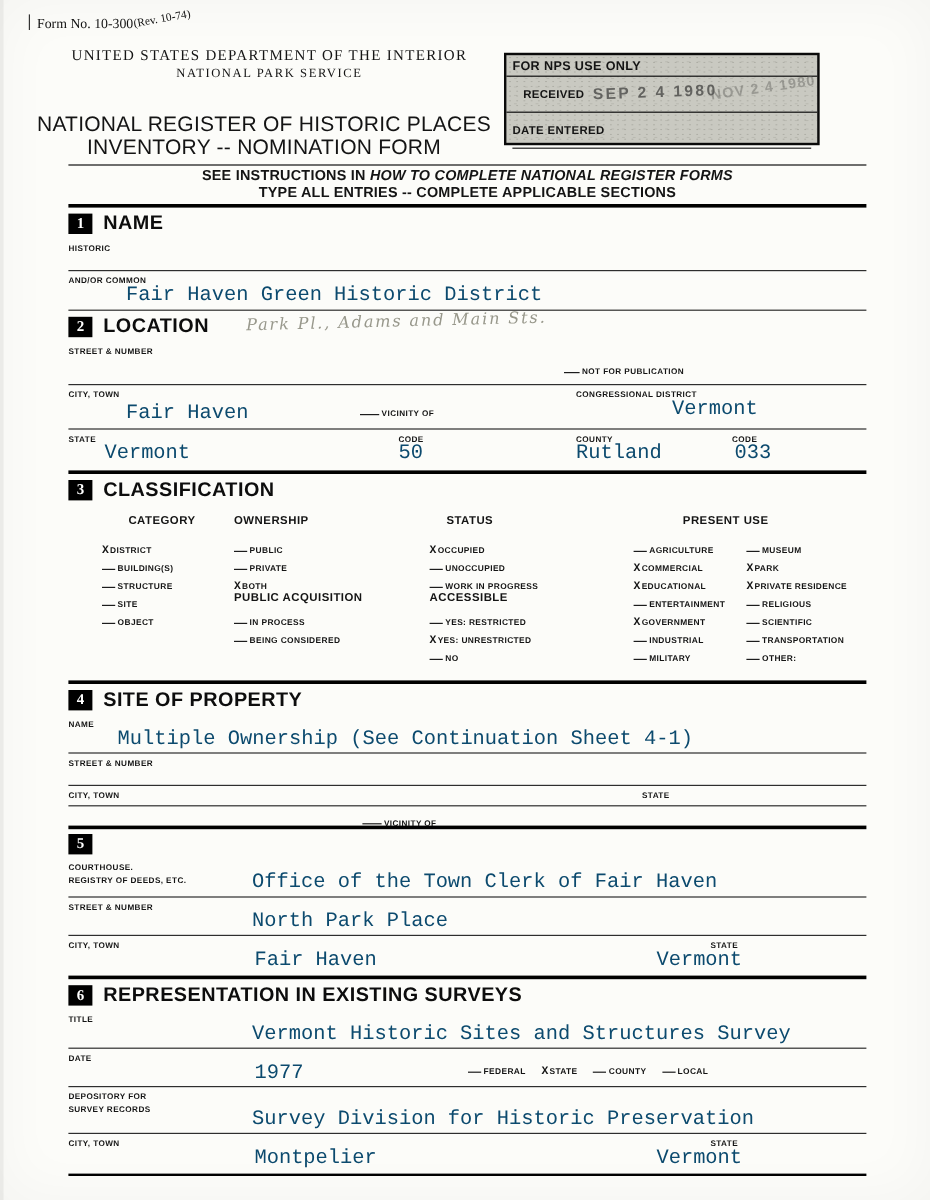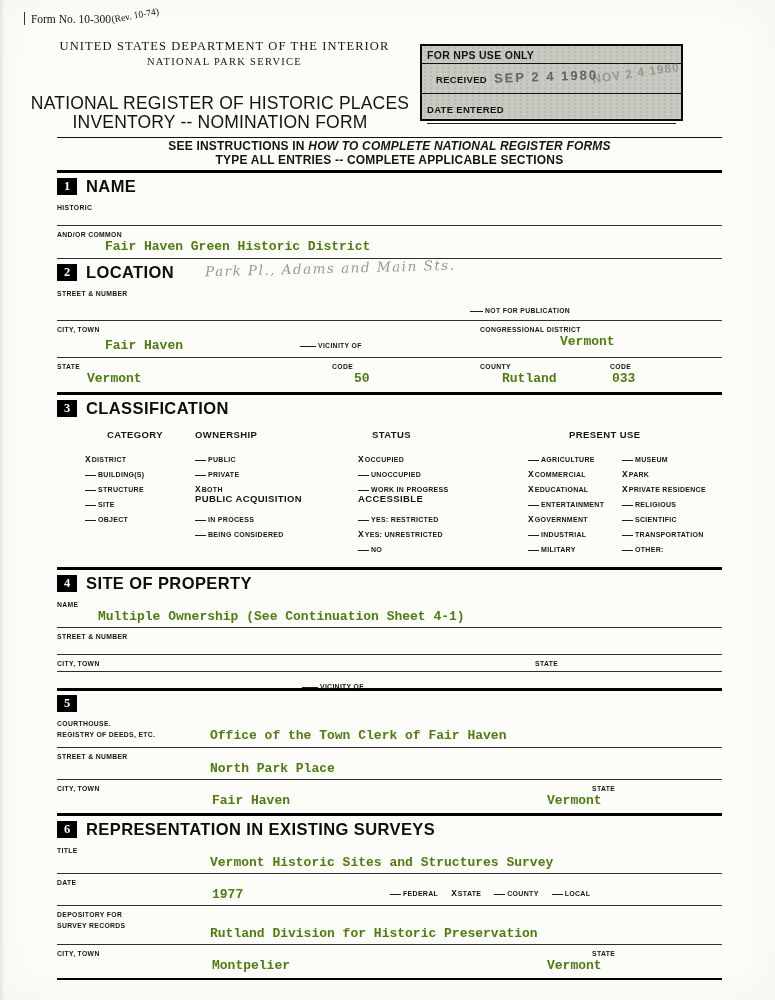--- a/index.html
+++ b/index.html
@@ -37,22 +37,22 @@
   .instr .l1 { font-weight:700; font-size:12px; letter-spacing:.2px; line-height:13.5px; }
   .instr .it { font-style:italic; }
   .sec-head { display:flex; align-items:center; gap:9px; padding:4px 0 3px; position:relative; }
   .sec-num { width:20px; height:17px; background:#000; color:#fff; font:700 12.5px "Liberation Serif",serif; display:inline-flex; align-items:center; justify-content:center; }
   .sec-title { font-weight:700; font-size:16.5px; letter-spacing:.4px; color:#0d0d0d; }
   .thick-top { border-top:3px solid #000; }
   .field { position:relative; border-bottom:1px solid #2e2e2e; padding:4px 0 3px; }
   .nob { border-bottom:none; }
   .endline { border-bottom:2px solid #000; }
   .flabel { font-size:6.8px; font-weight:700; letter-spacing:.35px; color:#141414; line-height:9px; }
-  .fvalue { font-family:"Liberation Mono","DejaVu Sans Mono",monospace; font-size:13px; line-height:15px; color:#4d7c0f; white-space:pre;font-weight:bold; }
-  .ind2{margin-left:2px} .ind6{margin-left:22px} .ind12{margin-left:12px} .ind30{margin-left:30px}
+  .fvalue { font-family:"Liberation Mono","DejaVu Sans Mono",monospace; font-size:17px; line-height:15px; color:#0c4a6e; white-space:pre; }
+  .ind2{margin-left:2px} .ind6{margin-left:0} .ind12{margin-left:12px} .ind30{margin-left:30px}
   .ind41{margin-left:41px} .ind48{margin-left:48px} .ind80{margin-left:80px}
   .ind153{margin-left:153px} .ind155{margin-left:155px} .ml57{margin-left:57px}
   .mk { display:inline-block; width:11px; height:1.3px; background:#1c1c1c; margin-right:2px; vertical-align:1px; }
   .w13{width:13px} .w16{width:16px}
   .mkx { font-family:"Liberation Mono",monospace; font-size:9.5px; font-weight:700; margin-right:1px; }
   .cb { white-space:nowrap; height:15px; }
   .cb-label { font-size:7px; font-weight:700; letter-spacing:.3px; }
   .cb-sub { font-weight:700; font-size:9.5px; letter-spacing:.4px; height:15px; }
   
   .f-historic { min-height:27px; }
@@ -306,21 +306,21 @@
             <div class="cb"><span class="mkx">X</span><span class="cb-label">STATE</span></div>
             <div class="cb"><span class="mk"></span><span class="cb-label">COUNTY</span></div>
             <div class="cb"><span class="mk"></span><span class="cb-label">LOCAL</span></div>
           </div>
       </div>
       <div class="field">
         <div class="lbl2">
           <div class="flabel">DEPOSITORY FOR</div>
           <div class="flabel">SURVEY RECORDS</div>
         </div>
-        <div class="fvalue ind153" style="margin-top:-6px">Rutland Division for Historic Preservation</div>
+        <div class="fvalue ind153" style="margin-top:-6px">Survey Division for Historic Preservation</div>
       </div>
       <div class="field cs-grid endline f-cs">
         <div>
           <div class="flabel">CITY, TOWN</div>
           <div class="fvalue ind155">Montpelier</div>
         </div>
         <div>
           <div class="flabel ml57">STATE</div>
           <div class="fvalue ind12">Vermont</div>
         </div>

